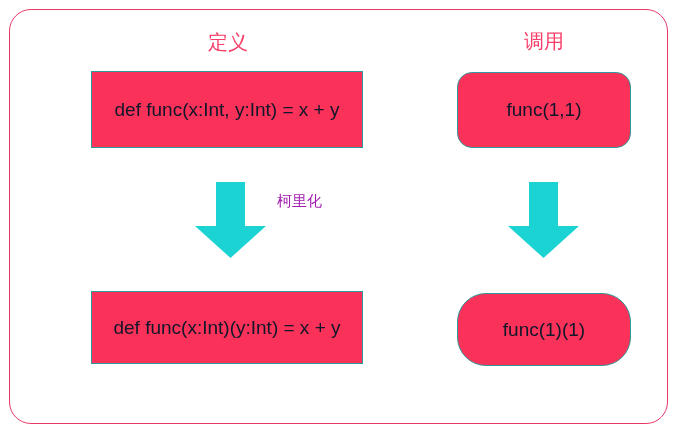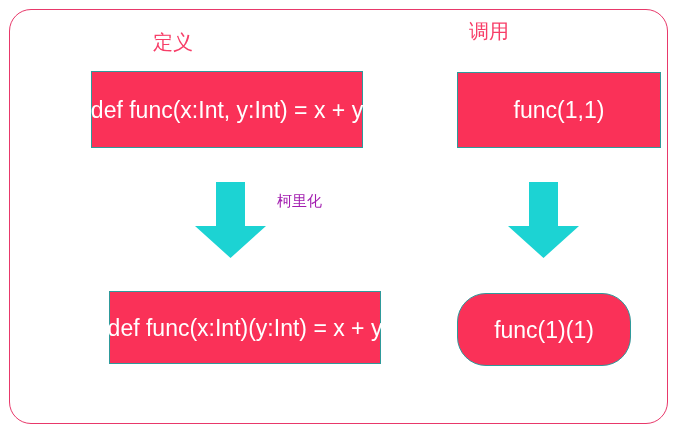--- a/index.html
+++ b/index.html
@@ -33,46 +33,47 @@
     background: transparent;
     pointer-events: none;
   }
 
   
   .col-heading {
     position: absolute;
     color: #F73E68;
     font-size: 20px;
     line-height: 26px;
+    text-align: center;
     white-space: nowrap;
     font-family: "DejaVu Sans", "Liberation Sans", sans-serif;
   }
   .col-heading.define { left: 153px; top: 29px; width: 150px; }
-  .col-heading.invoke { left: 469px; top: 18px; width: 150px; }
+  .col-heading.invoke { left: 469px; top: 28px; width: 150px; }
 
   
   .code-box {
     position: absolute;
     box-sizing: border-box;
     background: #FA3158;
     border: 1.6px solid #2E9A9B;
     display: flex;
     align-items: center;
     justify-content: center;
-    color: #ffffff;
-    font-size: 23px;
+    color: #0f172a;
+    font-size: 19px;
     line-height: 22px;
     white-space: nowrap;
     font-family: "Liberation Sans", "DejaVu Sans", sans-serif;
     letter-spacing: 0px;
   }
 
   .code-box.def-uncurried  { left: 91px;  top: 71px;  width: 272px; height: 77px; }
-  .code-box.call-uncurried { left: 457px; top: 72px;  width: 204px; height: 76px; }
-  .code-box.def-curried    { left: 109px;  top: 291px; width: 272px; height: 73px; }
+  .code-box.call-uncurried { left: 457px; top: 72px;  width: 174px; height: 76px; border-radius: 15px; }
+  .code-box.def-curried    { left: 91px;  top: 291px; width: 272px; height: 73px; }
   .code-box.call-curried   { left: 457px; top: 293px; width: 174px; height: 73px; border-radius: 29px; }
 
   
   .down-arrow {
     position: absolute;
     width: 71px;
     height: 76px;
   }
   .down-arrow.left-arrow  { left: 195px; top: 182px; }
   .down-arrow.right-arrow { left: 508px; top: 182px; }

